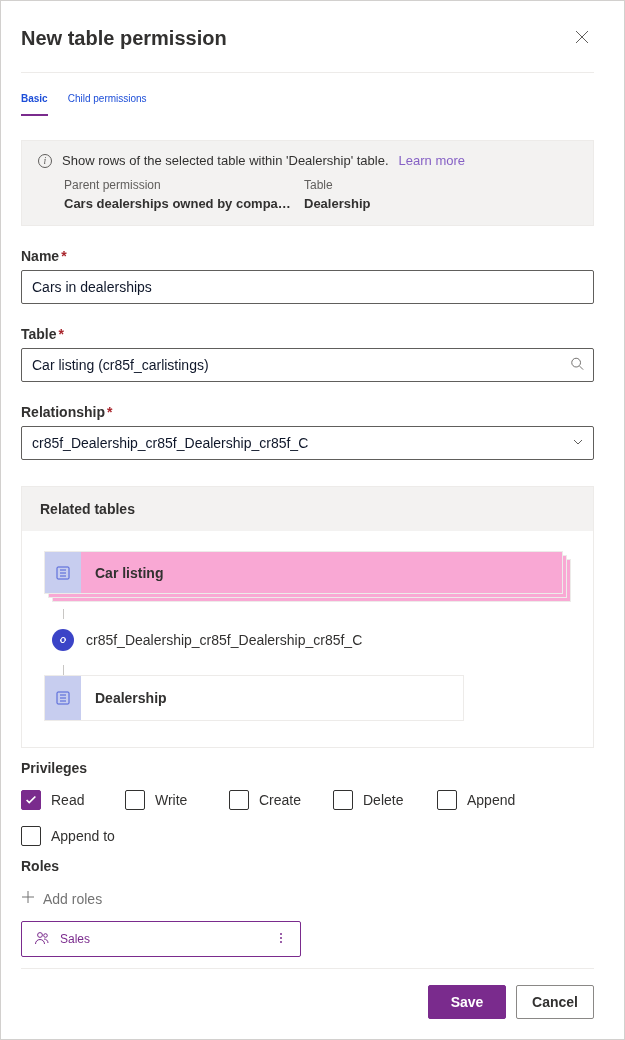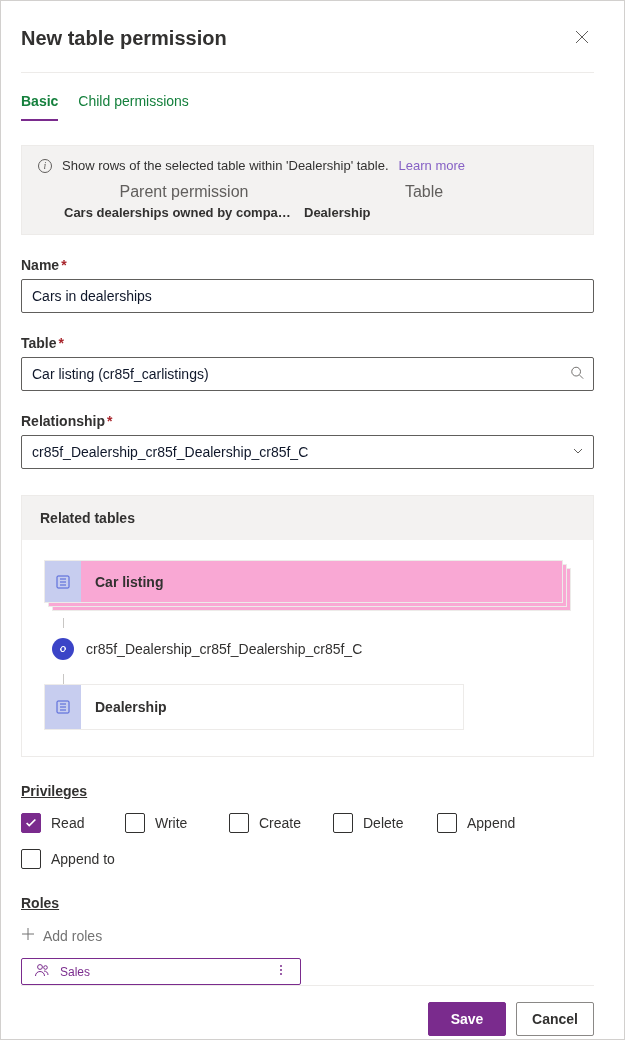--- a/index.html
+++ b/index.html
@@ -44,23 +44,23 @@
   }
   .tabs {
     display: flex;
     gap: 20px;
     margin-top: 14px;
   }
   .tab {
     background: none;
     border: none;
     padding: 6px 0 10px 0;
-    font-size: 14px;
+    font-size: 10px;
     cursor: pointer;
-    color: #15803d;
+    color: #1d4ed8;
     border-bottom: 2px solid transparent;
   }
   .tab.active {
     font-weight: 600;
     border-bottom: 2px solid #7a2b8d;
   }
   .info-box {
     background: #f3f2f1;
     border: 1px solid #edebe9;
     margin-top: 24px;
@@ -85,21 +85,21 @@
     color: #605e5c;
     flex-shrink: 0;
   }
   .info-link { color: #8661c5; text-decoration: none; cursor: pointer; }
   .info-cols {
     display: flex;
     margin-top: 10px;
     margin-left: 26px;
   }
   .info-col { flex: 0 0 240px; }
-  .info-label { color: #605e5c; font-size: 16px; text-align: center; }
+  .info-label { color: #605e5c; font-size: 12px; }
   .info-val { font-weight: 600; margin-top: 4px; font-size: 13px; white-space: nowrap; overflow: hidden; text-overflow: ellipsis; max-width: 230px;}
   .field { margin-top: 22px; }
   .field-label {
     font-weight: 600;
     font-size: 14px;
     display: block;
     margin-bottom: 6px;
   }
   .req { color: #a8252c; margin-left: 2px; }
   .text-input, .select-input {
@@ -175,21 +175,21 @@
   }
   .rel-badge svg { width: 12px; height: 12px; fill: #fff; }
   .rel-text { color: #323130; font-size: 14px; }
   .entity-card {
     border: 1px solid #edebe9;
     height: 46px;
     display: flex;
     align-items: center;
     max-width: 420px;
   }
-  .section-label { font-weight: 600; margin-top: 26px; text-decoration: underline; }
+  .section-label { font-weight: 600; margin-top: 12px; }
   .priv-grid {
     display: grid;
     grid-template-columns: repeat(5, 1fr);
     row-gap: 16px;
     margin-top: 14px;
     max-width: 520px;
   }
   .chk-item {
     display: flex;
     align-items: center;

